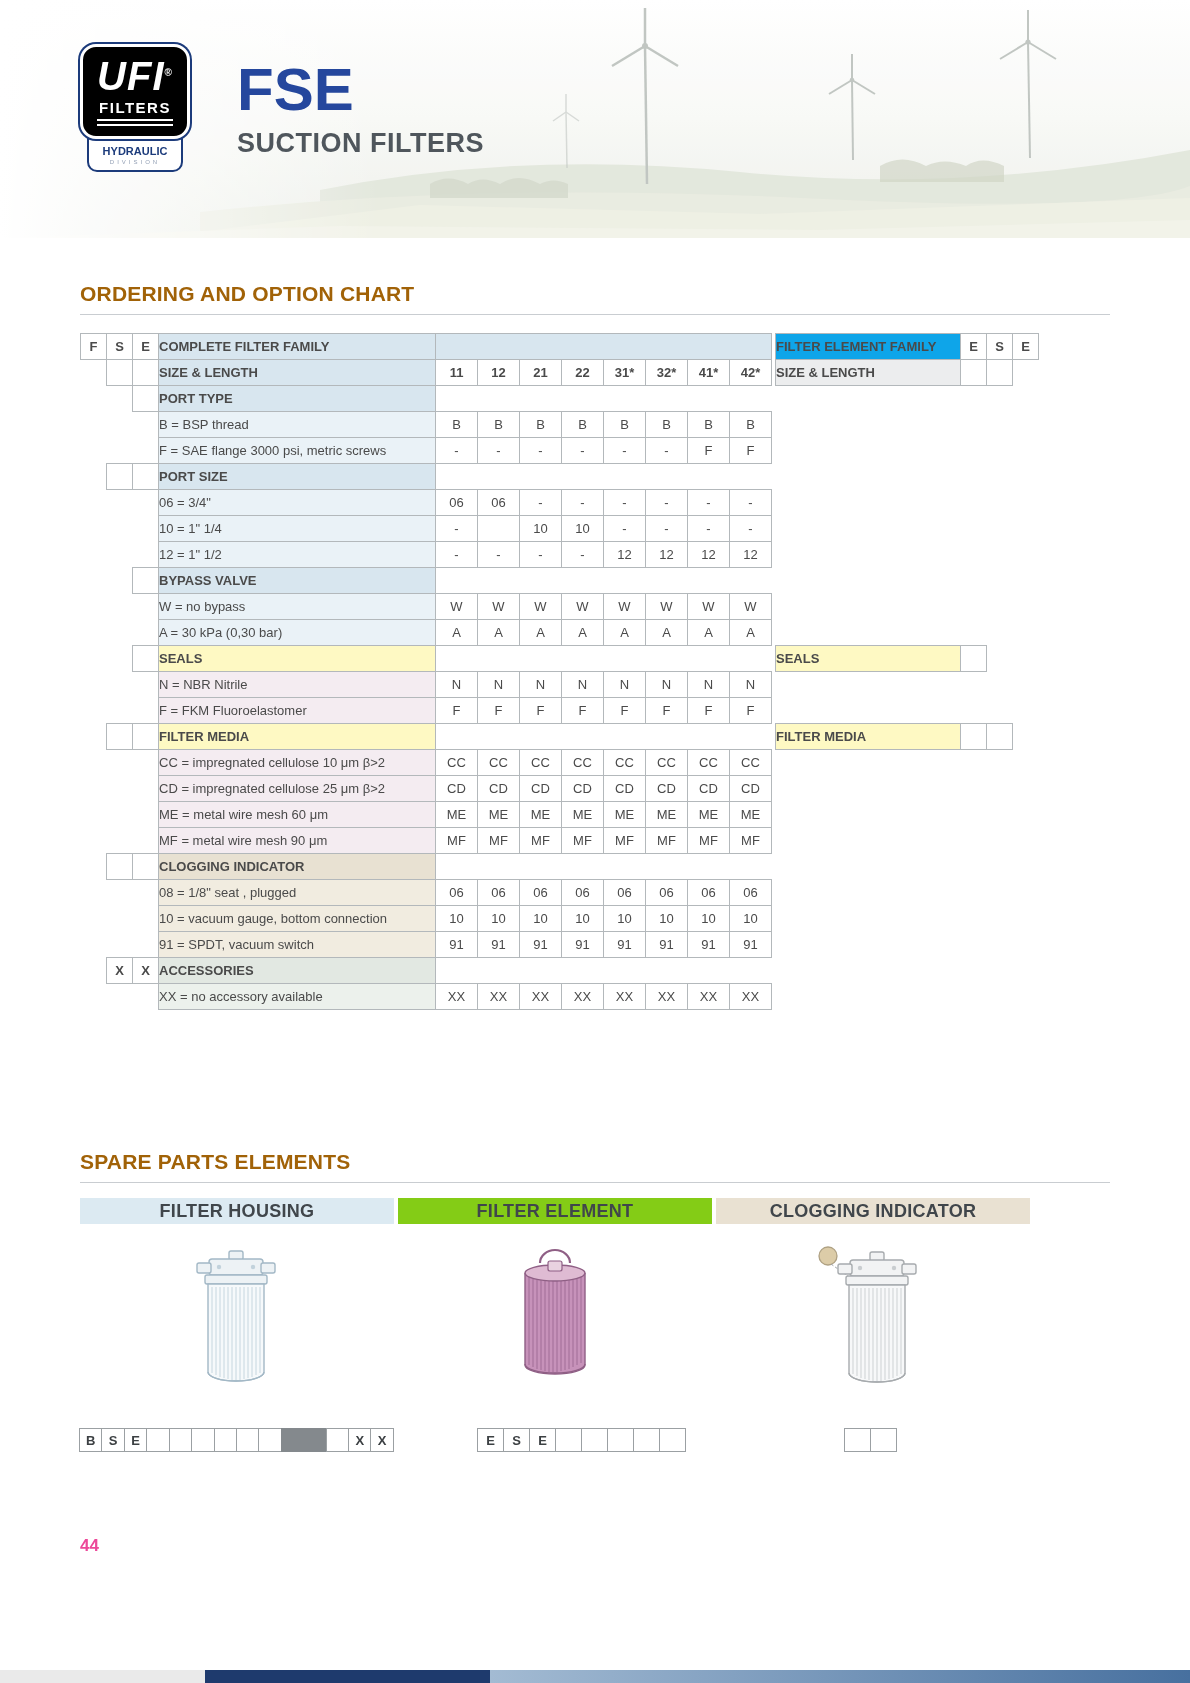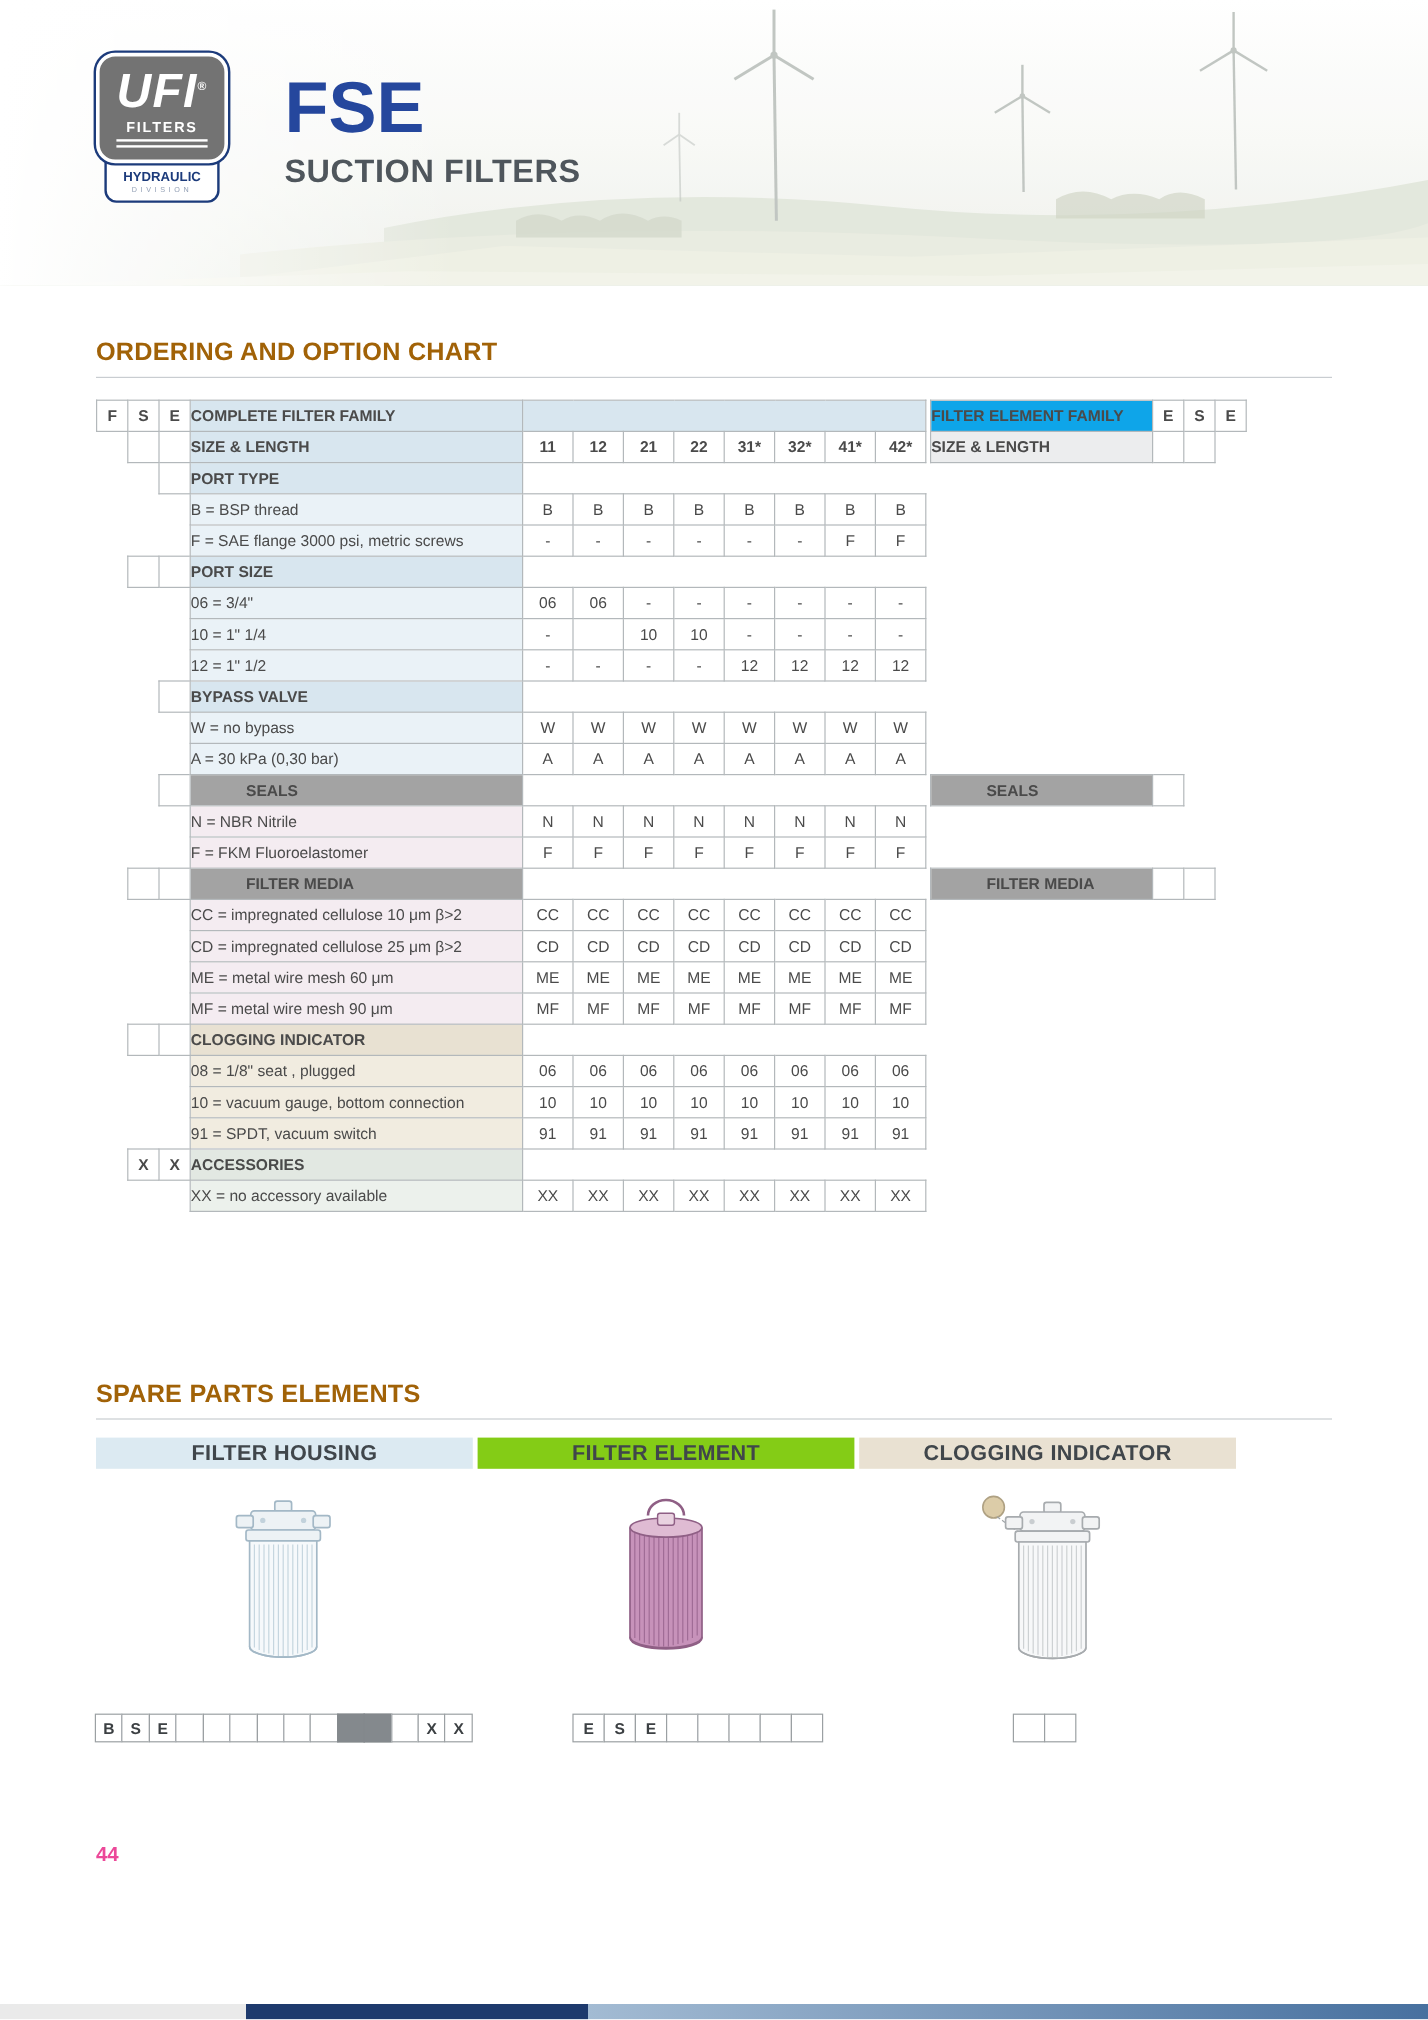--- a/index.html
+++ b/index.html
@@ -4,25 +4,25 @@
 <style>
   html,body{margin:0;padding:0;background:#ffffff;}
   .page{position:relative;width:1190px;height:1683px;background:#ffffff;overflow:hidden;
         font-family:"Liberation Sans",sans-serif;color:#4a4a4a;}
 
   
   .banner{position:absolute;left:0;top:0;width:1190px;height:238px;}
 
   
   .logo{position:absolute;left:80px;top:44px;width:110px;}
-  .logo-badge{position:relative;z-index:2;background:#737373;border:3px solid #ffffff;
+  .logo-badge{position:relative;z-index:2;background:#000000;border:3px solid #ffffff;
               box-shadow:0 0 0 2px #1C3B7B;border-radius:16px;padding:9px 6px 10px;text-align:center;}
   .logo-ufi{color:#ffffff;font-size:40px;font-weight:bold;font-style:italic;line-height:1;letter-spacing:1px;}
   .logo-ufi sup{font-size:10px;font-style:normal;}
-  .logo-filters{color:#ffffff;font-size:12px;font-weight:bold;letter-spacing:1.5px;margin-top:3px;}
+  .logo-filters{color:#ffffff;font-size:15px;font-weight:bold;letter-spacing:1.5px;margin-top:3px;}
   .logo-lines div{height:2px;background:#ffffff;margin:3px 8px 0;}
   .logo-division{position:relative;z-index:1;width:86px;margin:-8px auto 0;background:#ffffff;
                  border:2px solid #1C3B7B;border-radius:0 0 10px 10px;padding:12px 3px 5px;text-align:center;}
   .division-top{color:#1C3B7B;font-weight:bold;font-size:11px;}
   .division-bottom{color:#93A0B5;font-size:6px;letter-spacing:3px;margin-top:2px;}
 
   
   .title-block{position:absolute;left:237px;top:60px;}
   .product-code{font-size:60px;font-weight:bold;color:#25479D;line-height:1;}
   .product-subtitle{font-size:27px;font-weight:bold;color:#4F565C;margin-top:8px;letter-spacing:0.5px;}
@@ -34,21 +34,21 @@
   
   .ordering{position:absolute;left:80px;top:282px;width:1030px;}
   .chart-table{border-collapse:collapse;table-layout:fixed;margin-top:18px;}
   .chart-table td{height:25px;font-size:13px;color:#4A4A4A;padding:0;vertical-align:middle;overflow:hidden;white-space:nowrap;}
   .boxed{border:1px solid #B3B8BB;background:#ffffff;}
   .slot{text-align:center;font-weight:bold;color:#3C4043;}
   .label,.rlabel{border:1px solid #B3B8BB;padding-left:8px;}
   .hdr{font-weight:bold;color:#3C4043;}
   .opt{color:#4A4A4A;}
   .blue.hdr{background:#D8E6EF;}   .blue.opt{background:#EAF2F7;}
-  .pink.hdr{background:#a3a3a3;padding-left:46px;}   .pink.opt{background:#F4ECF1;}
+  .pink.hdr{background:#fef9c3;}   .pink.opt{background:#F4ECF1;}
   .beige.hdr{background:#E8E1D2;}  .beige.opt{background:#F1ECE0;}
   .green.hdr{background:#E2E8E2;}  .green.opt{background:#ECF1EC;}
   .slate.hdr{background:#0ea5e9;}
   .gray.hdr{background:#ECEDEE;}
   .val{text-align:center;}
   .colhdr{font-weight:bold;color:#3C4043;}
   .fam{background:#D8E6EF;}
   .blank{border:none;background:transparent;}
 
   

